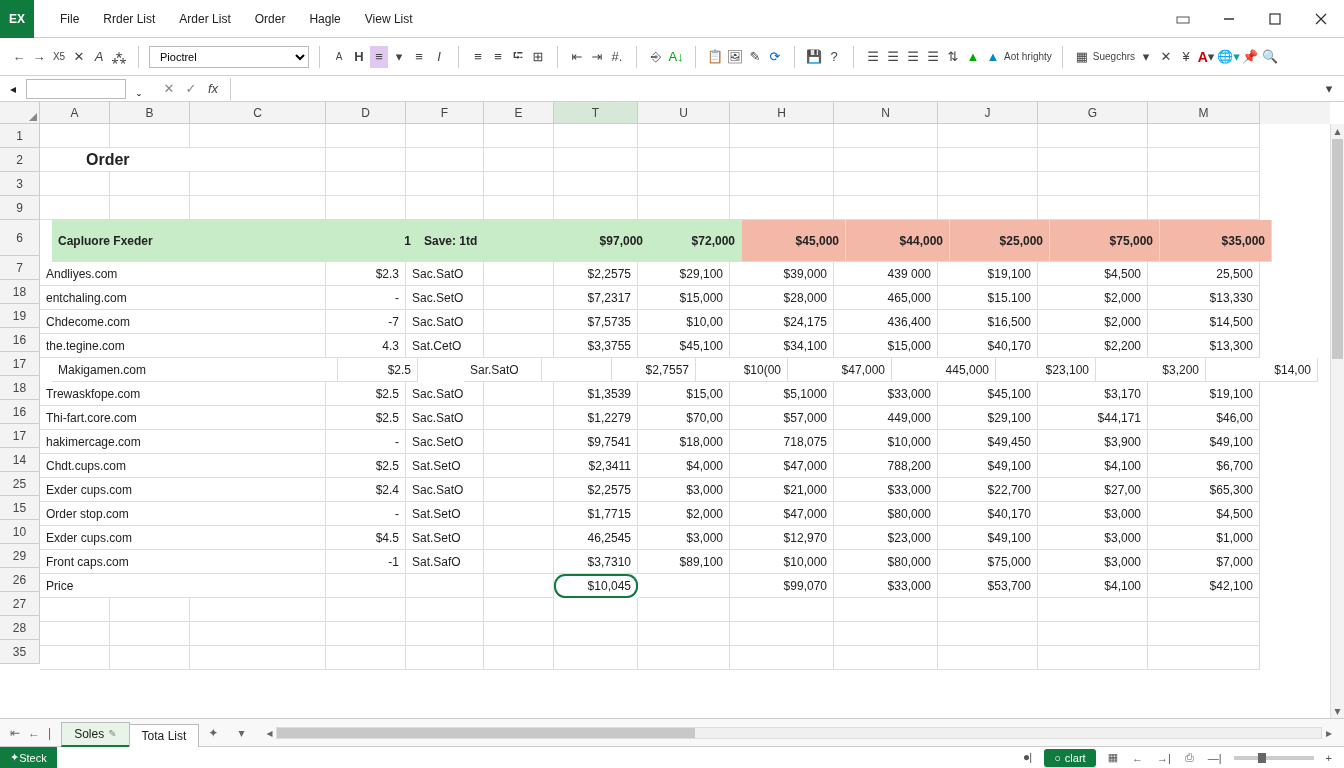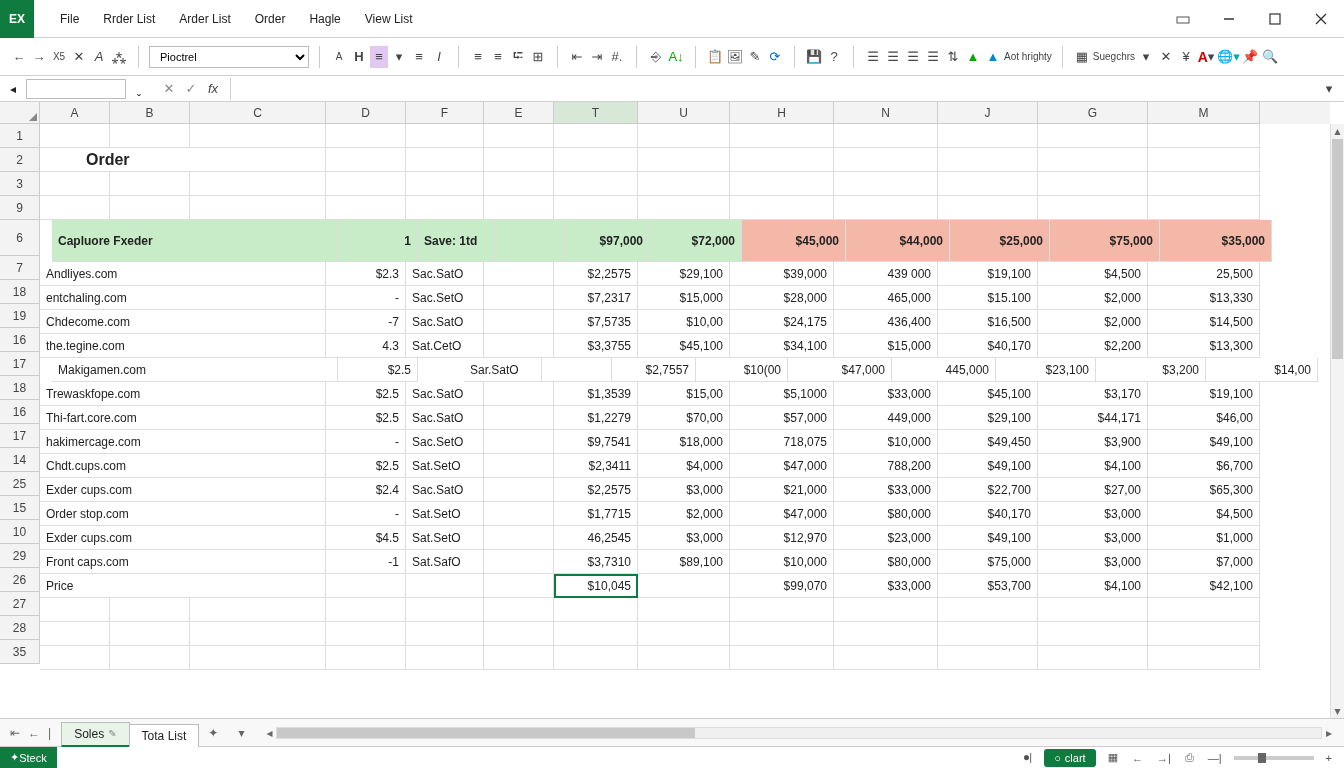--- a/index.html
+++ b/index.html
@@ -29,21 +29,21 @@
 .row-headers { position:absolute; top:22px; left:0; width:40px; bottom:0;}
 .row-h { width:40px; border-right:1px solid #ccc; border-bottom:1px solid #ccc; display:flex; align-items:center; justify-content:center; background:#f3f3f3; color:#444; font-size:12px; cursor:pointer;}
 .cells { position:absolute; top:22px; left:40px; right:14px; bottom:0;}
 .row { display:flex; }
 .cell { border-right:1px solid #ddd; border-bottom:1px solid #ddd; padding:0 6px; display:flex; align-items:center; overflow:hidden; white-space:nowrap;}
 .num { justify-content:flex-end;}
 .hdr-green { background:#c8ecc8;}
 .hdr-red { background:#f4b8a8;}
 .bold { font-weight:600;}
 .title-cell { font-size:16px; font-weight:600; padding-left:46px;}
-.sel-cell { outline:2px solid #0f7b3f; outline-offset:-2px; background:#fff;}
+.sel-cell { outline:2px solid #0f7b3f; outline-offset:-2px; background:#fff;border-radius:11px;}
 .vscroll { position:absolute; top:22px; right:0; width:14px; bottom:0; background:#f3f3f3; border-left:1px solid #ddd; display:flex; flex-direction:column;}
 .vscroll .arrow { height:14px; display:flex; align-items:center; justify-content:center; cursor:pointer; color:#666;}
 .vscroll .thumb { flex:0 0 220px; background:#c8c8c8; margin:1px;}
 .tabs-row { height:28px; display:flex; align-items:center; border-top:1px solid #ccc; background:#f8f8f8;}
 .tab-nav { display:flex; gap:4px; padding:0 8px; align-items:center;}
 .tab-nav span { cursor:pointer; color:#666; padding:2px;}
 .sheet-tabs { display:flex; align-items:flex-end; height:28px;}
 .sheet-tab { padding:4px 12px; border:1px solid #bbb; border-bottom:none; margin-right:-1px; background:#fff; cursor:pointer; font-size:12px; display:flex; align-items:center; gap:4px;}
 .sheet-tab.active { background:#e8f4e8; border-bottom:2px solid #0f7b3f;}
 .sheet-tab .dirty { color:#888; font-size:10px;}

